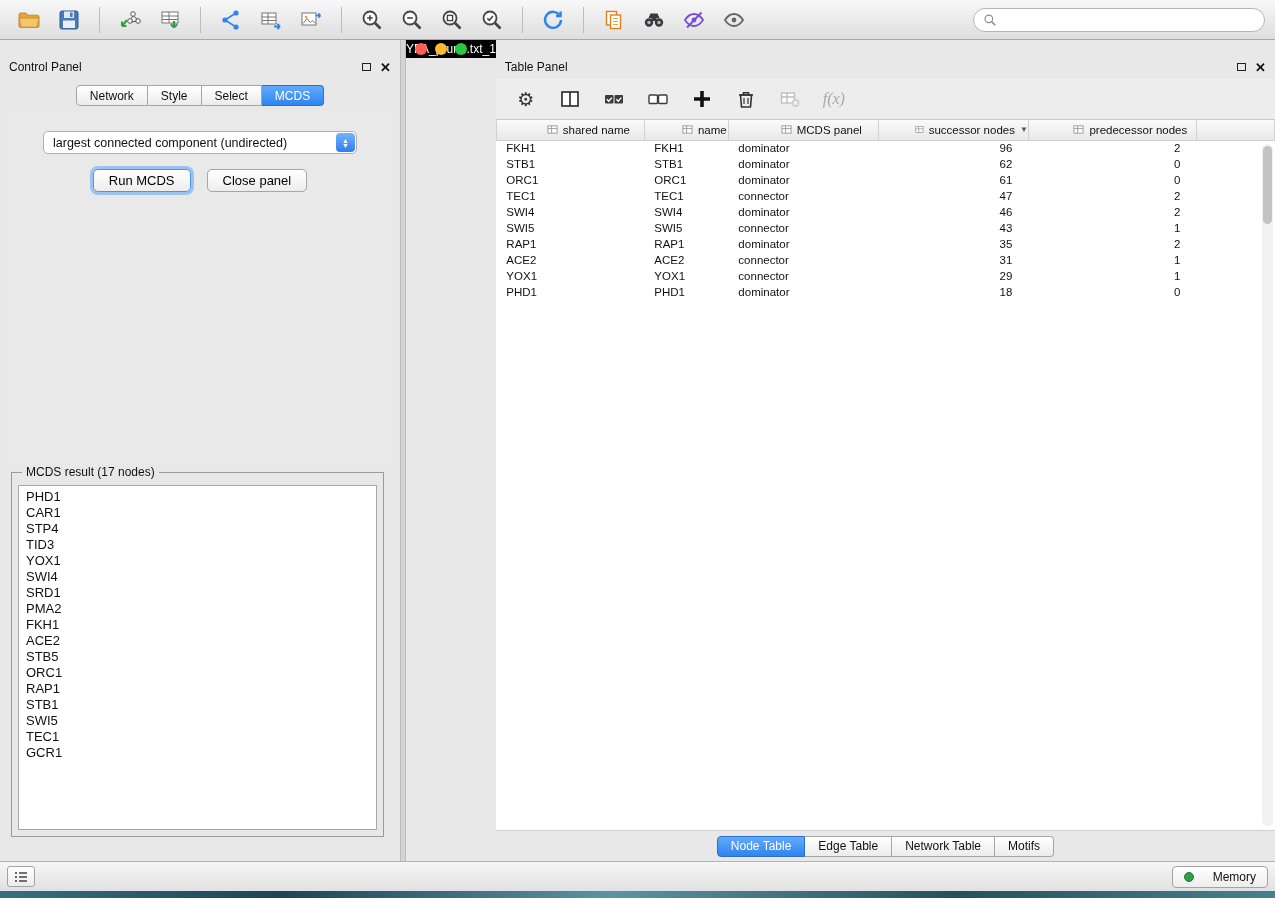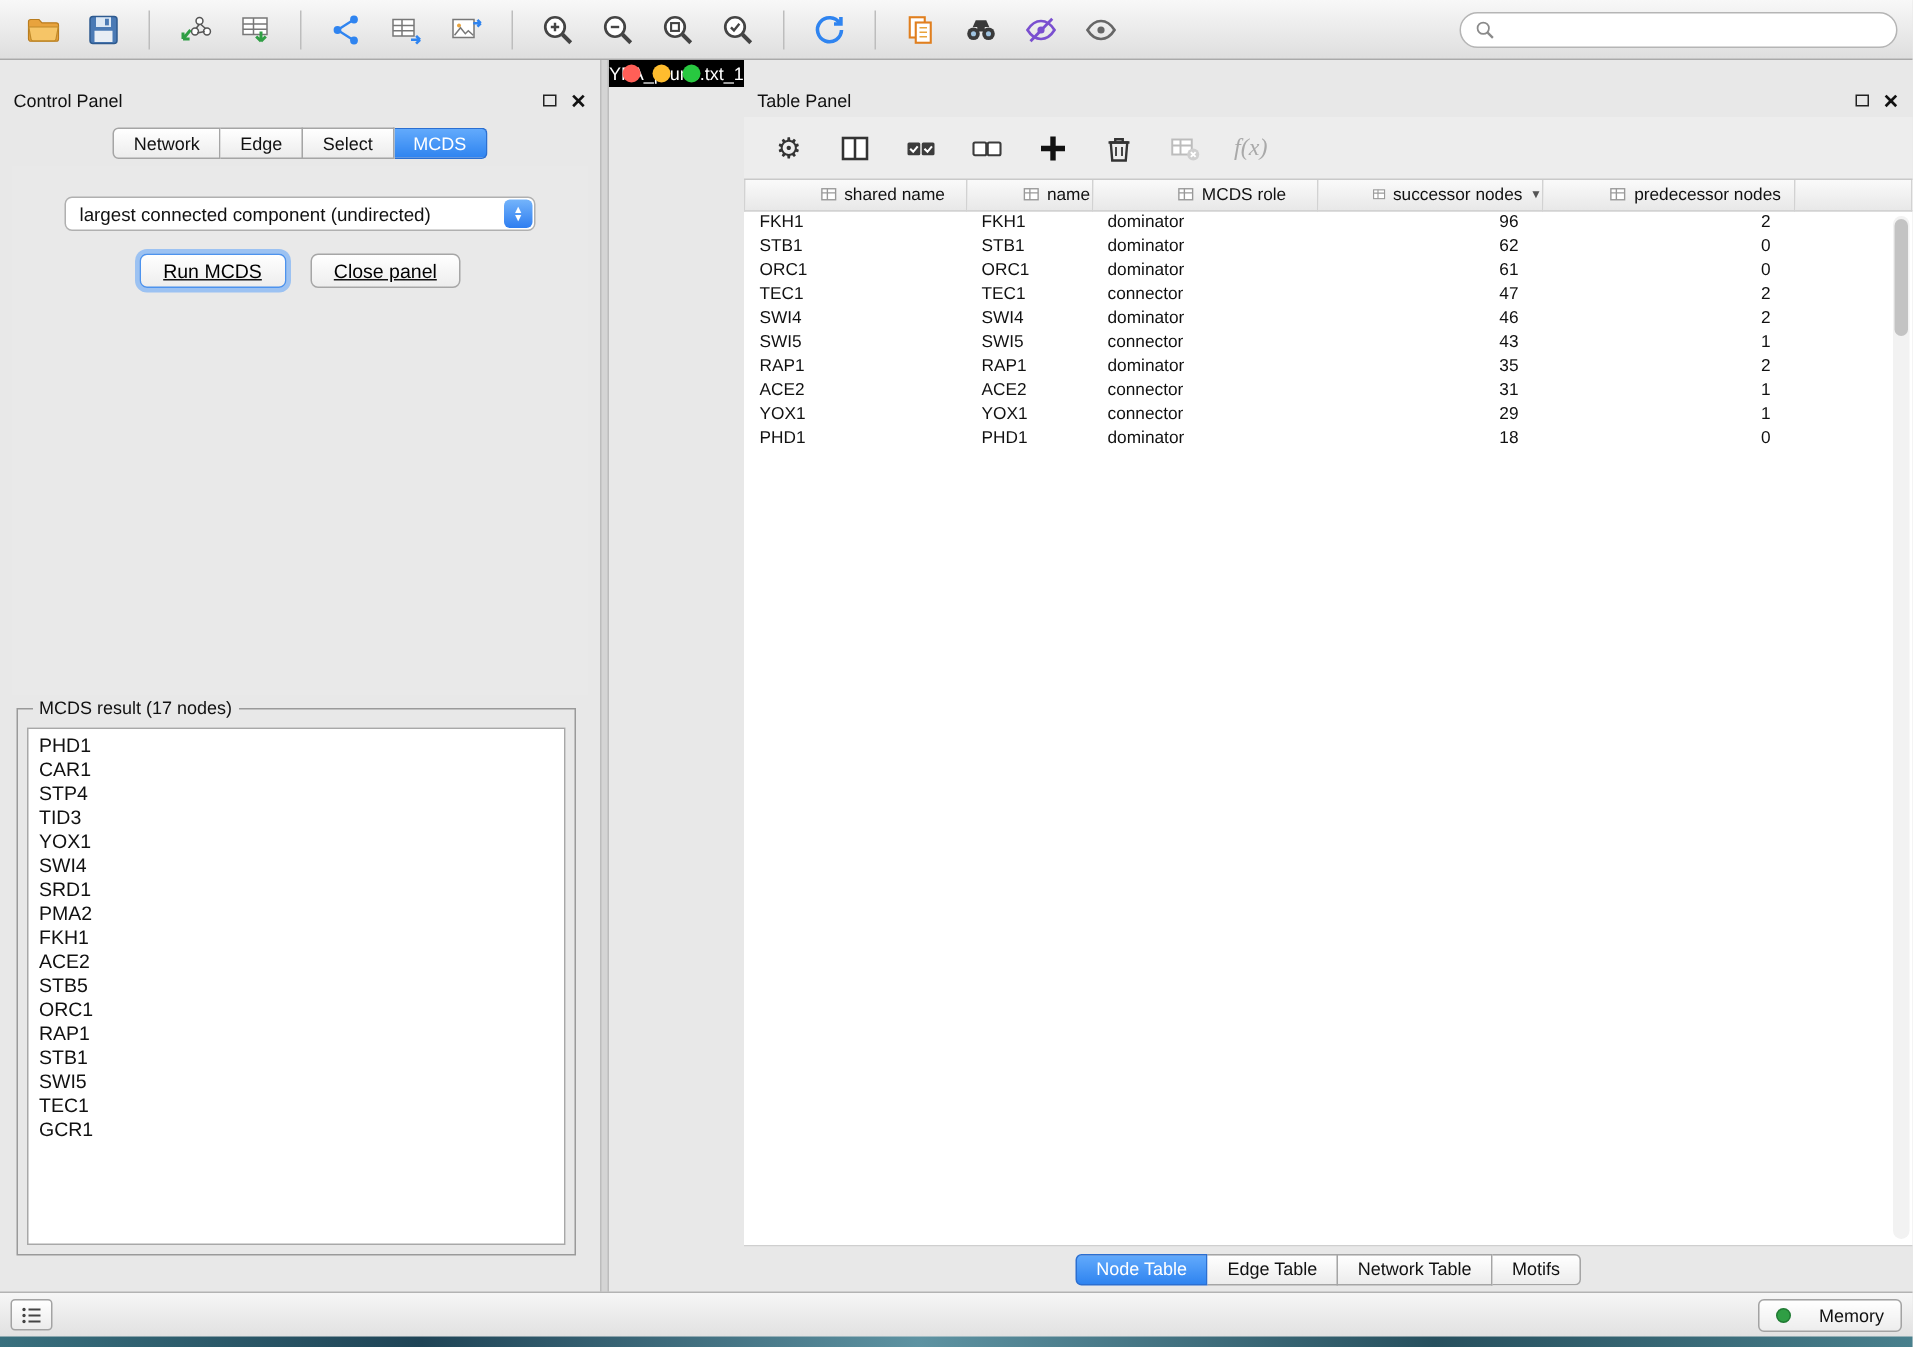--- a/index.html
+++ b/index.html
@@ -37,21 +37,21 @@
   .seg-tab.active { background:linear-gradient(#62aafc,#2f84f0); color:#fff; border-color:#2b6fd1; }
 
   .tab-pane { margin:2px 8px 0; height:352px; background:#e9e9e9; text-align:center; padding-top:20px; }
   .opt-label { font-size:13px; margin-bottom:9px; }
   .select-control { width:314px; height:23px; margin:0 auto; background:#fff; border:1px solid #b0b0b0;
     border-radius:5px; position:relative; display:flex; align-items:center; padding:0 24px 0 9px;
     font-size:12.5px; cursor:pointer; white-space:nowrap; }
   .select-chevrons { position:absolute; right:1px; top:1px; bottom:1px; width:19px; border-radius:4px;
     background:linear-gradient(#74b4fb,#2f7ef0); color:#fff; display:flex; flex-direction:column;
     align-items:center; justify-content:center; font-size:7px; line-height:5px; }
-  .btn-row { display:flex; justify-content:center; gap:16px; margin-top:15px;text-decoration:underline; }
+  .btn-row { display:flex; justify-content:center; gap:16px; margin-top:15px; }
   .btn { height:23px; padding:0 15px; font-size:13px; border:1px solid #a6a6a6; border-radius:5px;
     background:linear-gradient(#ffffff,#ededed); cursor:pointer; }
   .btn.focused { border-color:#4d93ee; box-shadow:0 0 0 3px rgba(92,163,250,.55); }
 
   .result-fieldset { position:absolute; left:11px; right:16px; top:425px; bottom:24px;
     border:1px solid #9a9a9a; padding:6px; background:#e8e8e8; }
   .result-fieldset legend { font-size:12px; padding:0 4px; margin-left:4px; }
   .result-list { width:100%; height:100%; background:#fff; border:1px solid #a8a8a8; overflow:hidden;
     font-size:13px; padding:3px 0 0 7px; }
   .list-item { line-height:16px; cursor:default; }
@@ -237,21 +237,21 @@
   <div class="control-panel">
     <div class="panel-header">
       <span>Control Panel</span>
       <span class="win-btns">
         <span class="float-icon"></span>
         <span class="close-icon">✕</span>
       </span>
     </div>
     <div class="cp-tabs">
       <div class="seg-tab">Network</div>
-      <div class="seg-tab">Edge</div>
+      <div class="seg-tab">Style</div>
       <div class="seg-tab">Select</div>
       <div class="seg-tab active">MCDS</div>
     </div>
     <div class="tab-pane">
       <div class="select-control">
         <span>largest connected component (undirected)</span>
         <span class="select-chevrons">
             <span>▲</span>
             <span>▼</span>
           </span>
@@ -1092,21 +1092,21 @@
                     </svg>
                 <span>name</span>
                   </span>
                 </th>
               <th>
                   <span class="th-inner">
                 <svg width="11" height="11" viewBox="0 0 12 12">
                       <rect x="1" y="2" width="10" height="8" fill="#fff" stroke="#999"></rect>
                       <path d="M1 5h10M5 2v8" stroke="#999"></path>
                     </svg>
-                <span>MCDS role</span>
+                <span>MCDS panel</span>
                   </span>
                 </th>
               <th>
                   <span class="th-inner">
                 <svg width="11" height="11" viewBox="0 0 12 12">
                       <rect x="1" y="2" width="10" height="8" fill="#fff" stroke="#999"></rect>
                       <path d="M1 5h10M5 2v8" stroke="#999"></path>
                     </svg>
                 <span>successor nodes</span>
                 <span style="font-size:8px;color:#555">▼</span>

